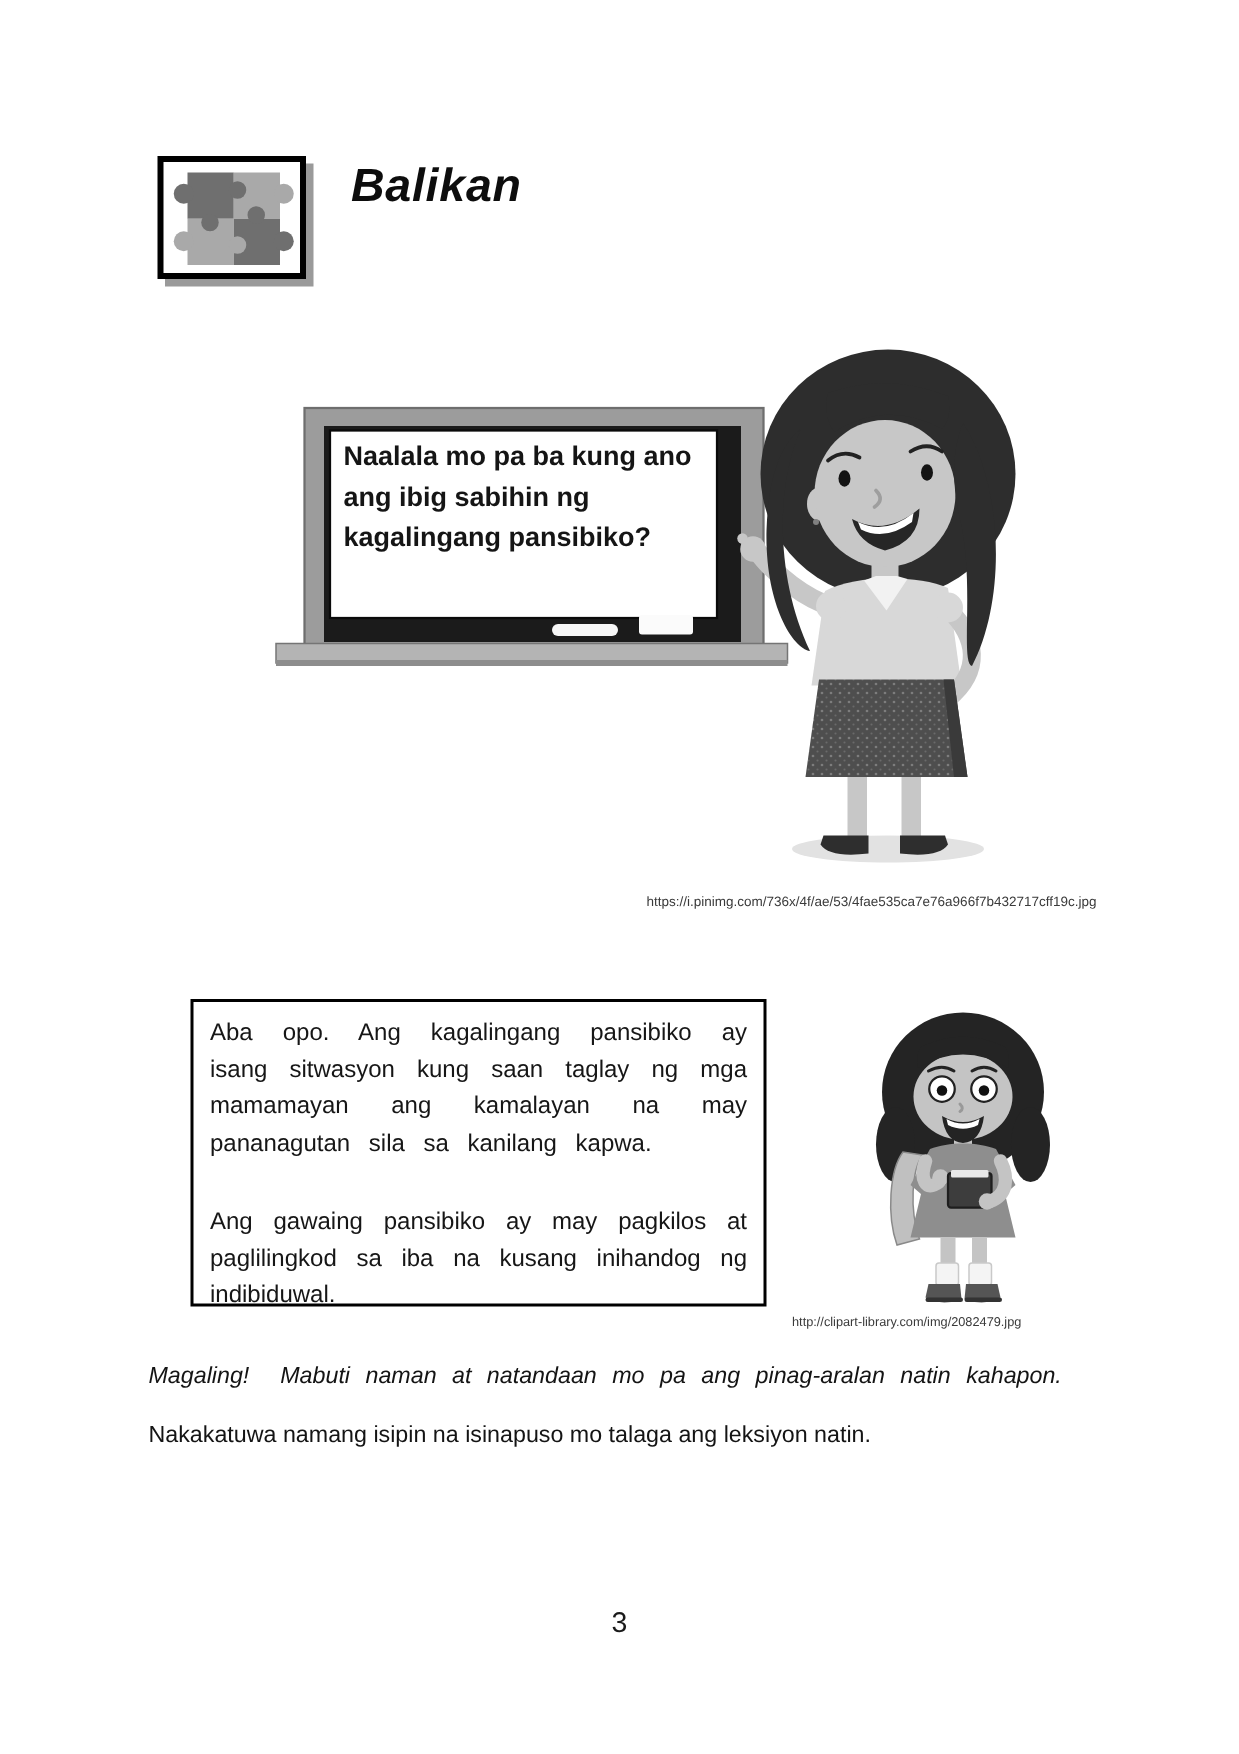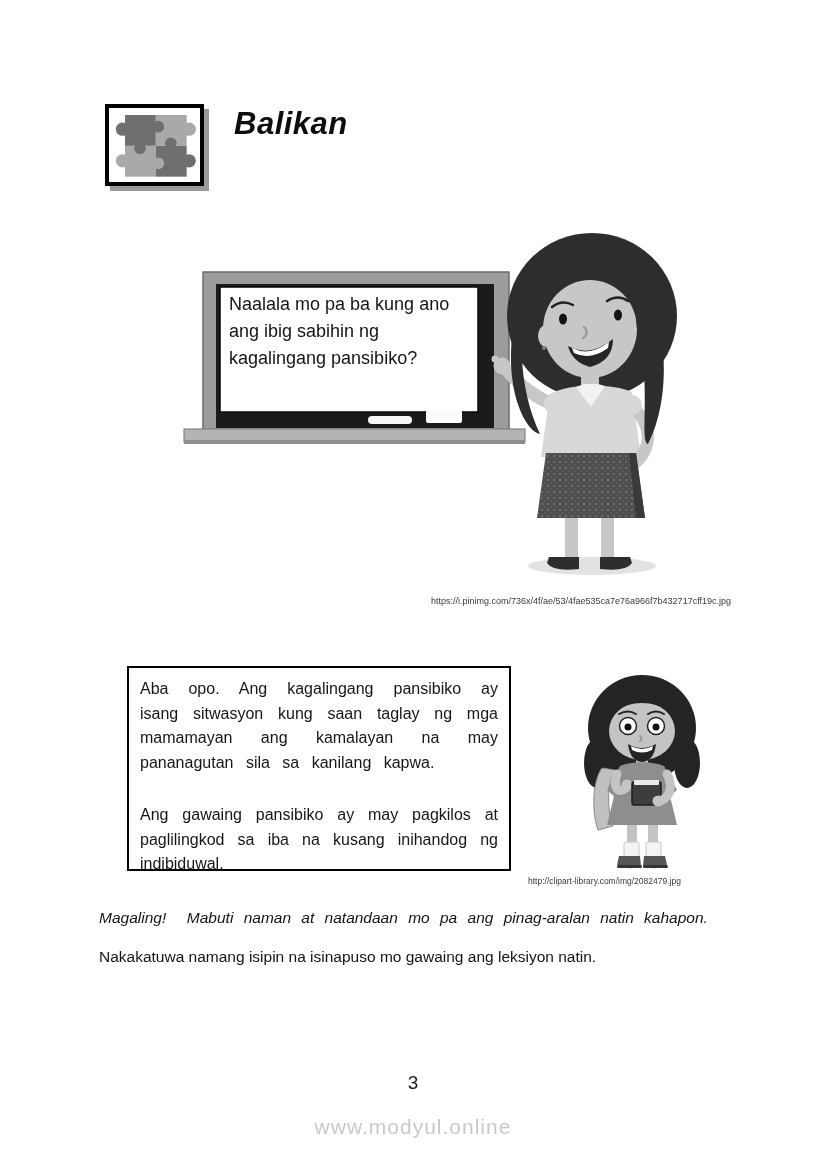--- a/index.html
+++ b/index.html
@@ -41,20 +41,21 @@
     left: 180px; top: 226px;
     width: 500px; height: 355px;
   }
   .board-question {
     position: absolute;
     left: 229px; top: 291px;
     width: 246px;
     font-size: 18px;
     line-height: 27px;
     color: #151515;
+    font-weight: bold;
   }
 
   .caption-1 {
     position: absolute;
     left: 331px; top: 596px;
     width: 400px;
     text-align: right;
     font-size: 9px;
     color: #3a3a3a;
   }
@@ -271,19 +272,18 @@
     <path d="M 56 76 Q 70 84 84 76 Q 82 93 70 94 Q 58 93 56 76 Z" fill="#242424"></path>
     <path d="M 59 78 Q 70 84 81 78 L 80 82 Q 70 87 60 82 Z" fill="#fff"></path>
 
     <path d="M 40 44 Q 70 26 100 44 Q 102 36 98 30 Q 70 16 42 30 Q 38 36 40 44 Z" fill="#242424"></path>
   </svg>
 
   <div class="caption-2">http://clipart-library.com/img/2082479.jpg</div>
 
   <div class="body-text">
     <p class="para-1">Magaling!&nbsp; Mabuti naman at natandaan mo pa ang pinag-aralan natin kahapon.</p>
-    <p class="para-2">Nakakatuwa namang isipin na isinapuso mo gawaing ang leksiyon natin.</p>
+    <p class="para-2">Nakakatuwa namang isipin na isinapuso mo talaga ang leksiyon natin.</p>
   </div>
 
   <div class="page-number">3</div>
-  <div class="watermark">www.modyul.online</div>
 
 </div>
 
 </body></html>

